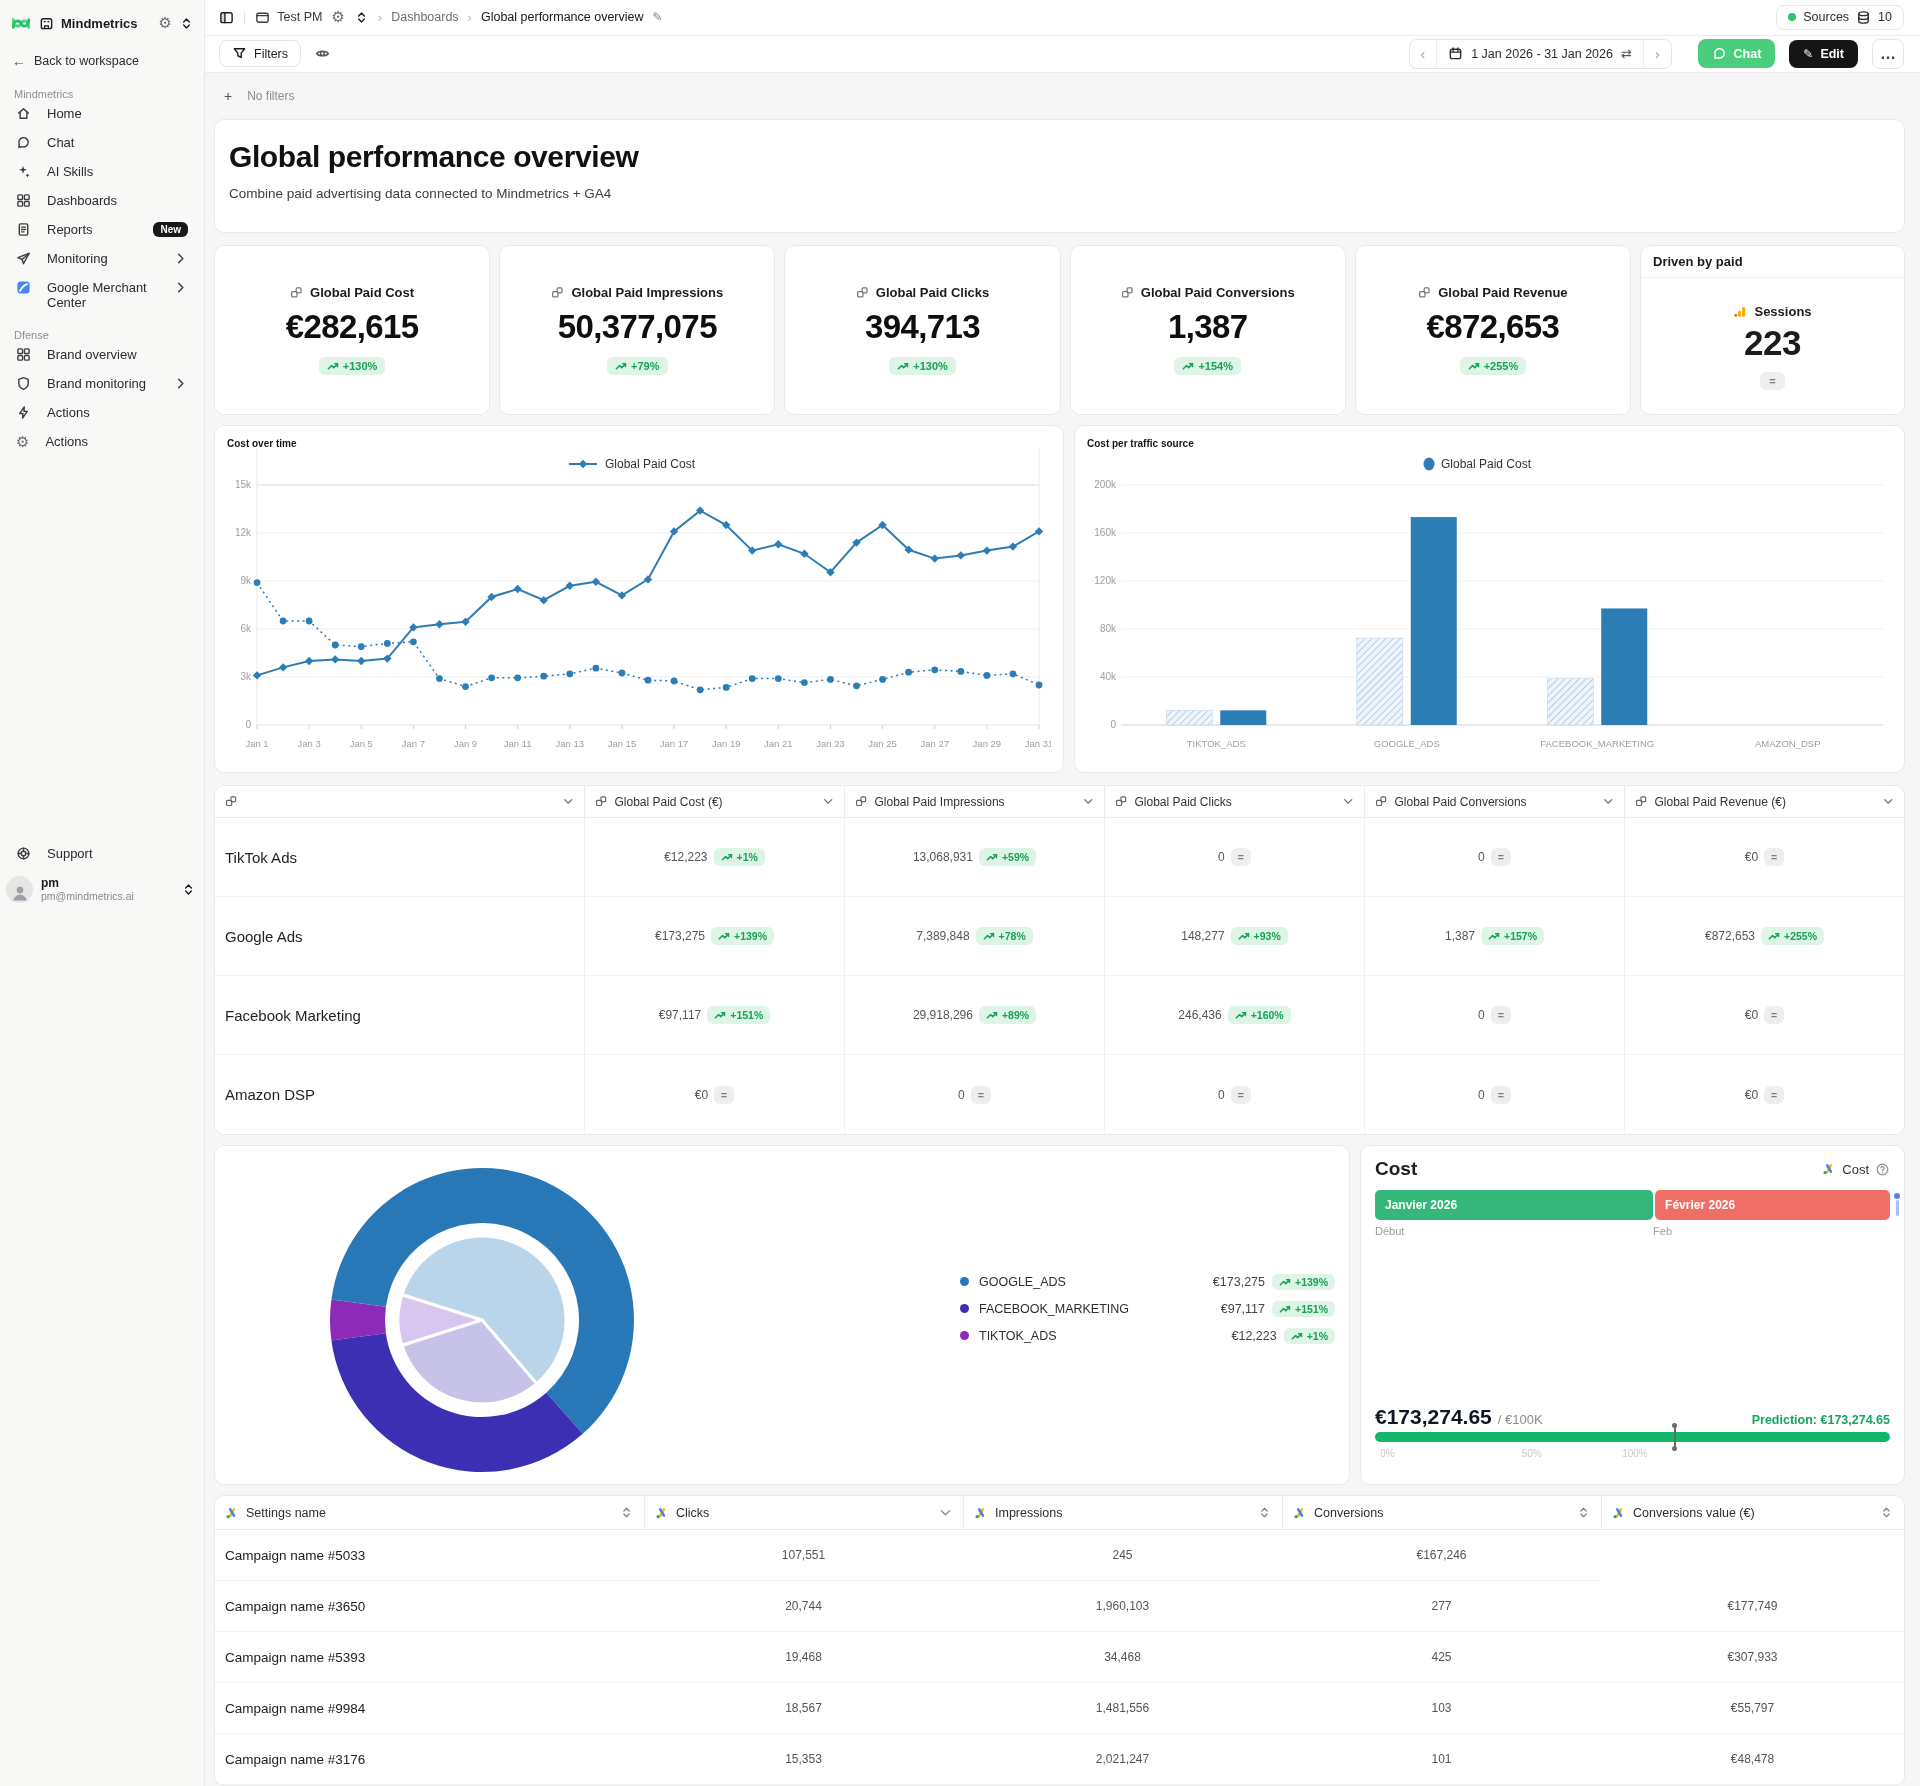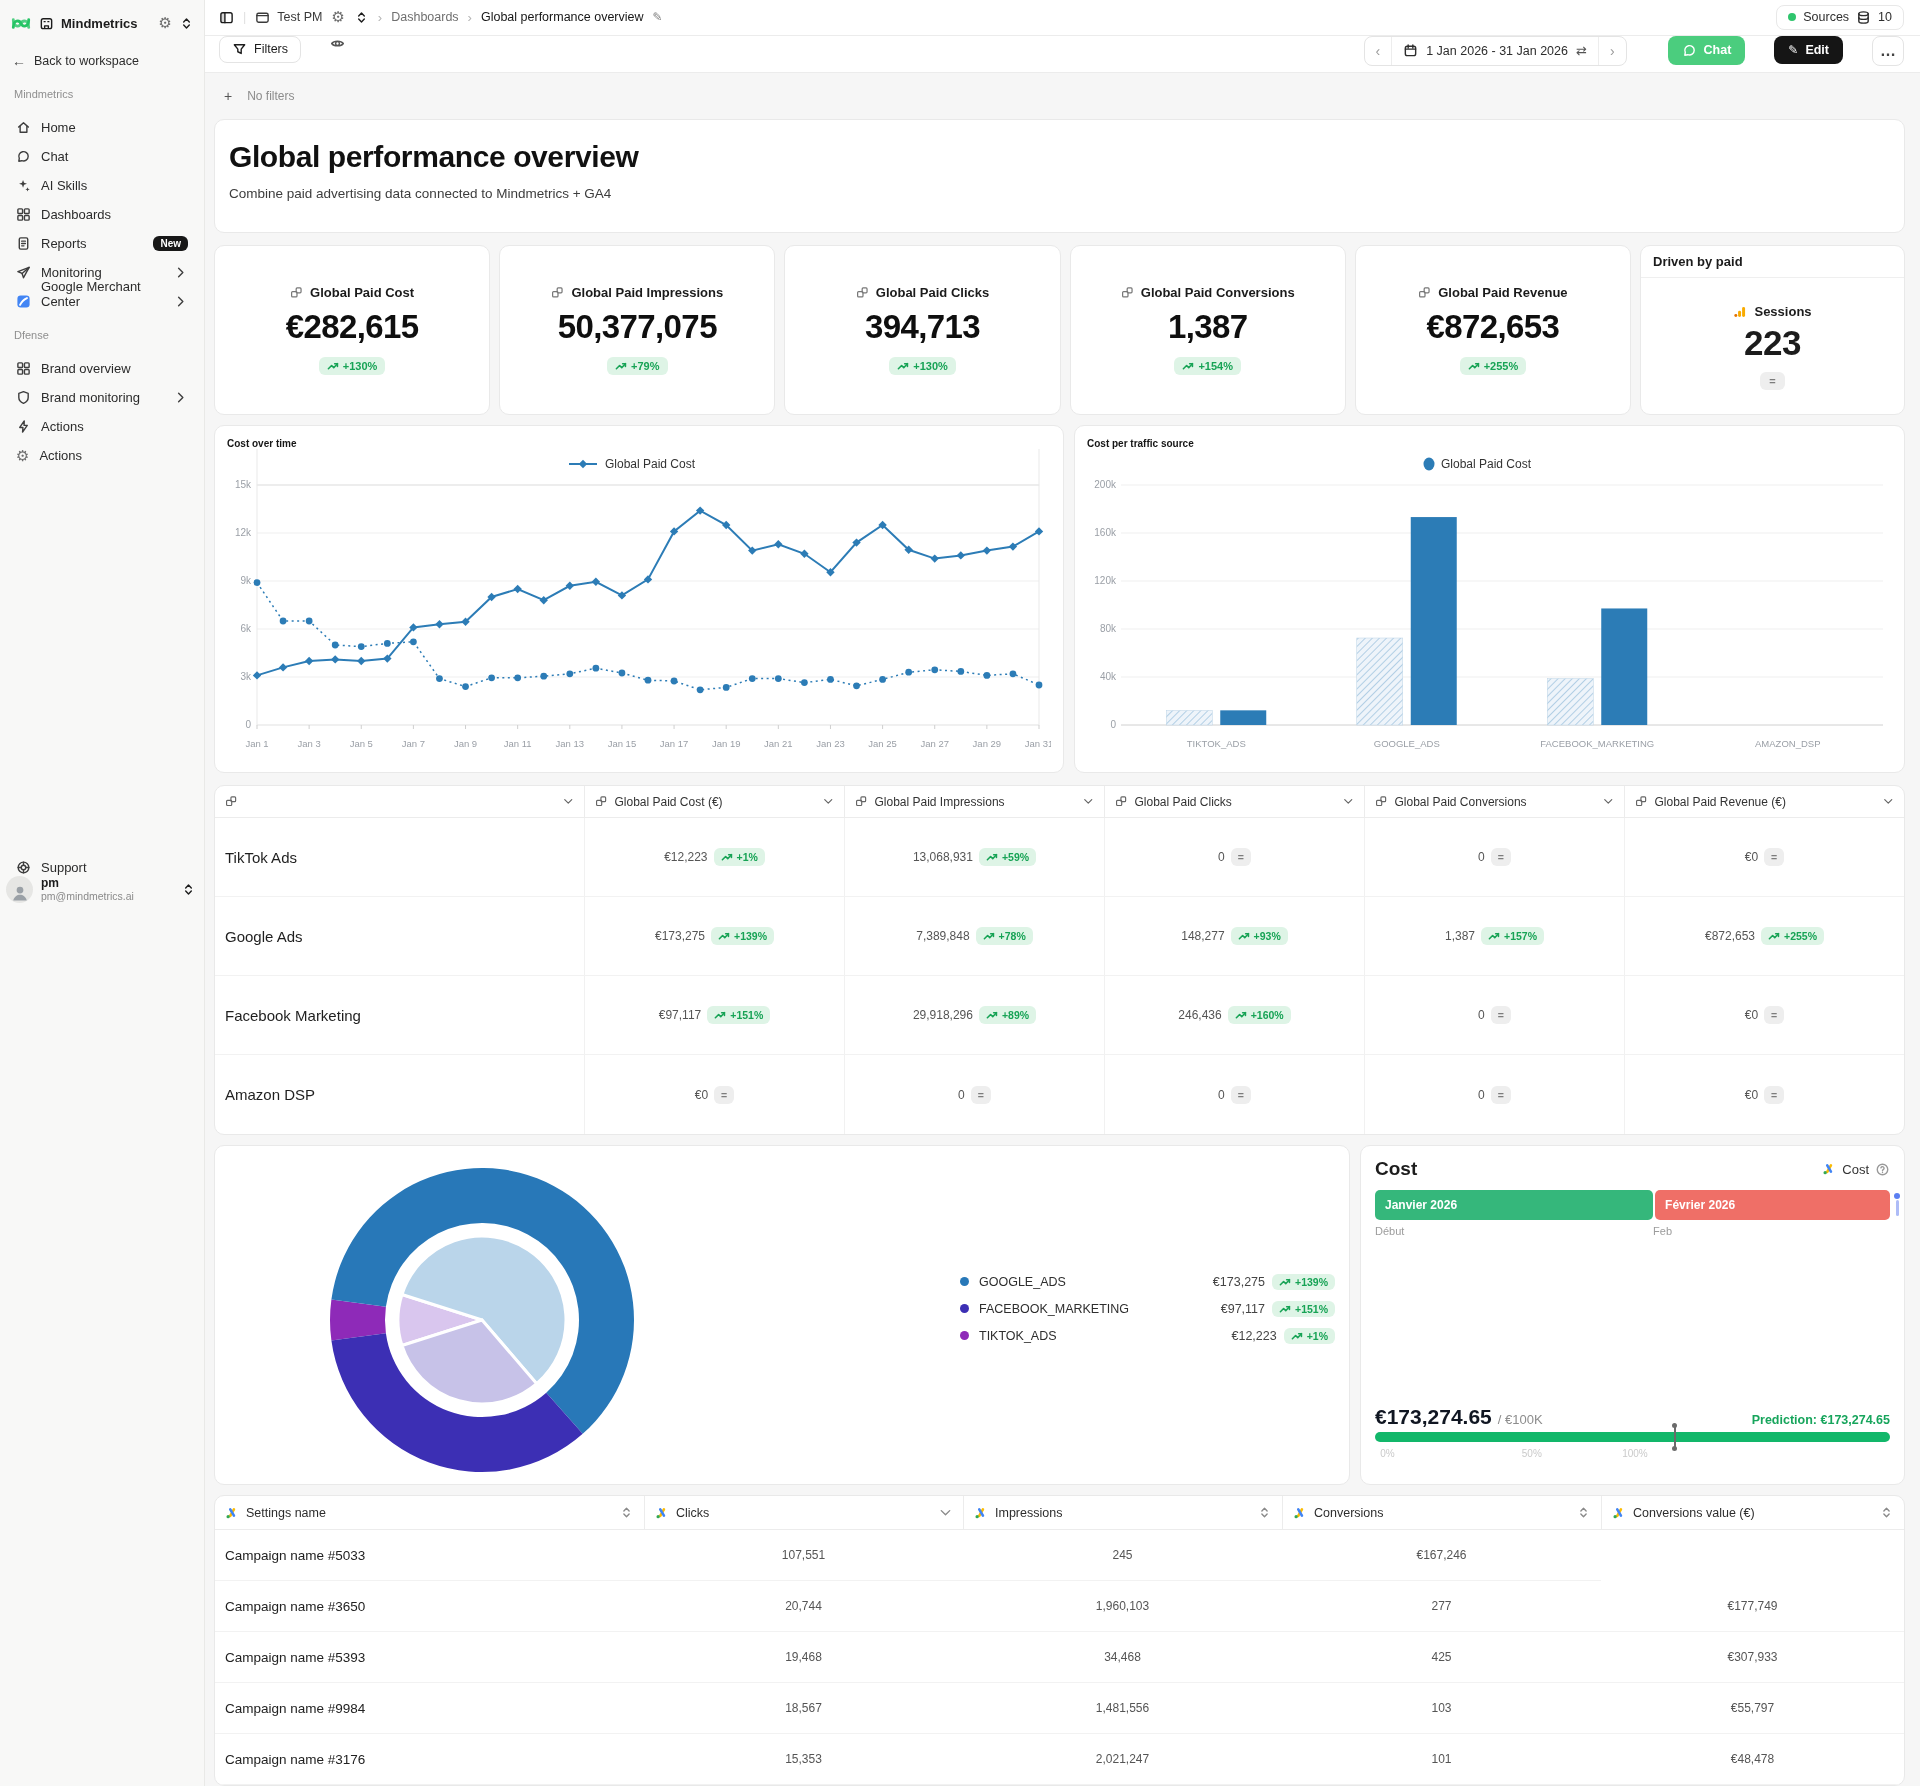--- a/index.html
+++ b/index.html
@@ -9,21 +9,21 @@
   .svgi { width:15px; height:15px; display:block; }
   .uni { font-size:14px; line-height:1; color:#4a4a4a; }
 
   
   .sidebar { position:relative; width:205px; background:#f8f8f7; border-right:1px solid #e9e9e7; padding:10px 10px 0 10px; flex:none; }
   .sb-head { display:flex; align-items:center; gap:7px; height:26px; }
   .sb-head .logo { width:22px; height:22px; }
   .sb-title { font-size:13px; font-weight:700; flex:1; }
   .sb-back { display:flex; align-items:center; gap:8px; margin:18px 0 0 2px; font-size:12.5px; color:#2c2c2c; cursor:pointer; }
   .sb-sec { margin:20px 4px 6px 4px; font-size:11px; color:#8f8f8f; }
-  .sb-item { display:flex; align-items:flex-end; gap:10px; height:29px; padding:0 6px; border-radius:7px; font-size:13px; color:#2b2b2b; cursor:pointer; }
+  .sb-item { display:flex; align-items:flex-start; gap:16px; height:29px; padding:0 6px; border-radius:7px; font-size:13px; color:#2b2b2b; cursor:pointer; }
   .sb-item .lbl { flex:1; }
   .sb-item .svgi { color:#3e3e3e; }
   .badge-new { background:#181818; color:#fff; font-size:10px; font-weight:600; padding:2px 7px; border-radius:6px; }
   .sb-chev { color:#6f6f6f; }
   .sb-support { position:absolute; top:846px; left:10px; right:10px; }
   .sb-user { position:absolute; top:876px; left:6px; right:8px; display:flex; align-items:center; gap:8px; }
   .avatar { width:27px; height:27px; border-radius:50%; background:#e6e6e4; overflow:hidden; display:flex; align-items:flex-end; justify-content:center; }
   .avatar svg { width:20px; height:20px; }
   .sb-user .nm { font-size:12px; font-weight:700; line-height:1.2; }
   .sb-user .em { font-size:10.5px; color:#8a8a8a; line-height:1.2; }
@@ -34,21 +34,21 @@
   .topbar { height:38px; background:#fff; border-bottom:1px solid #ececec; display:flex; align-items:center; padding:0 16px 0 14px; gap:9px; font-size:12.5px; }
   .topbar .div { color:#e0e0e0; }
   .crumb-proj { display:flex; align-items:center; gap:7px; color:#3a3a3a; }
   .crumb-sep { color:#b5b5b5; font-size:13px; }
   .crumb-muted { color:#6f6f6f; }
   .crumb-cur { color:#161616; font-weight:500; }
   .topbar .spacer, .toolbar .spacer { flex:1; }
   .pill-sources { display:flex; align-items:center; gap:7px; border:1px solid #e8e8e8; border-radius:8px; padding:4px 11px; font-size:12.5px; color:#2e2e2e; background:#fff; cursor:pointer; }
   .dot-g { width:8px; height:8px; border-radius:50%; background:#2fc56d; }
 
-  .toolbar { height:40px; background:#fff; border-bottom:1px solid #ececec; display:flex; align-items:flex-start; padding:0 16px 0 14px; gap:29px; }
+  .toolbar { height:40px; background:#fff; border-bottom:1px solid #ececec; display:flex; align-items:center; padding:0 16px 0 14px; gap:14px; }
   .btn-filters { display:flex; align-items:center; gap:7px; border:1px solid #e4e4e4; border-radius:8px; padding:5px 12px; font-size:12.5px; font-weight:500; background:#fff; cursor:pointer; }
   .eye-btn { color:#555; cursor:pointer; }
   .pager { display:flex; align-items:center; border:1px solid #e4e4e4; border-radius:8px; background:#fff; height:30px; }
   .pager .seg { display:flex; align-items:center; gap:8px; padding:0 11px; font-size:12.5px; color:#2d2d2d; cursor:pointer; height:100%; }
   .pager .vd { width:1px; height:100%; background:#ededed; }
   .btn-chat { display:flex; align-items:center; gap:7px; background:#4bcd7e; color:#fff; font-size:12.5px; font-weight:600; border-radius:8px; padding:7px 14px; margin-left:12px; cursor:pointer; }
   .btn-edit { display:flex; align-items:center; gap:7px; background:#151515; color:#fff; font-size:12.5px; font-weight:600; border-radius:8px; padding:7px 14px; cursor:pointer; }
   .btn-more { border:1px solid #e4e4e4; border-radius:8px; width:32px; height:30px; display:flex; align-items:center; justify-content:center; color:#444; font-weight:700; cursor:pointer; background:#fff; }
 
   .content { padding:0 15px 0 9px; }

